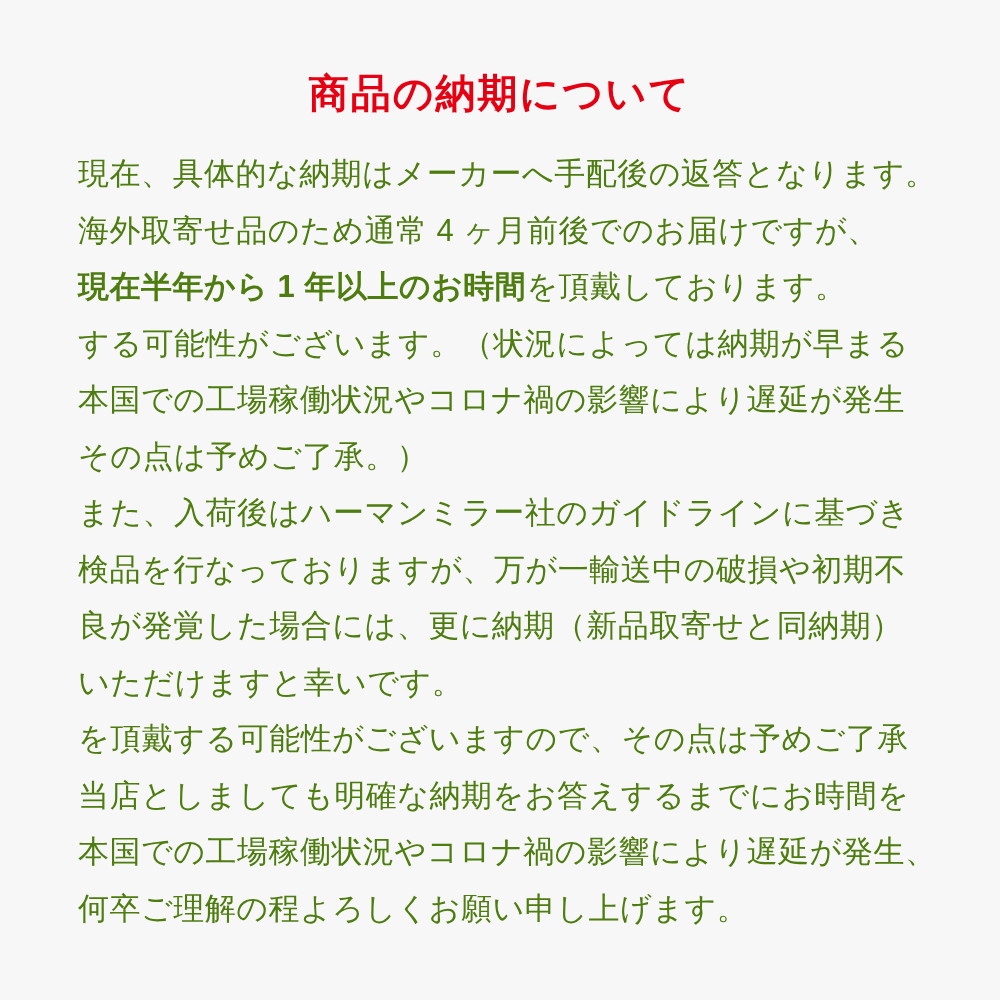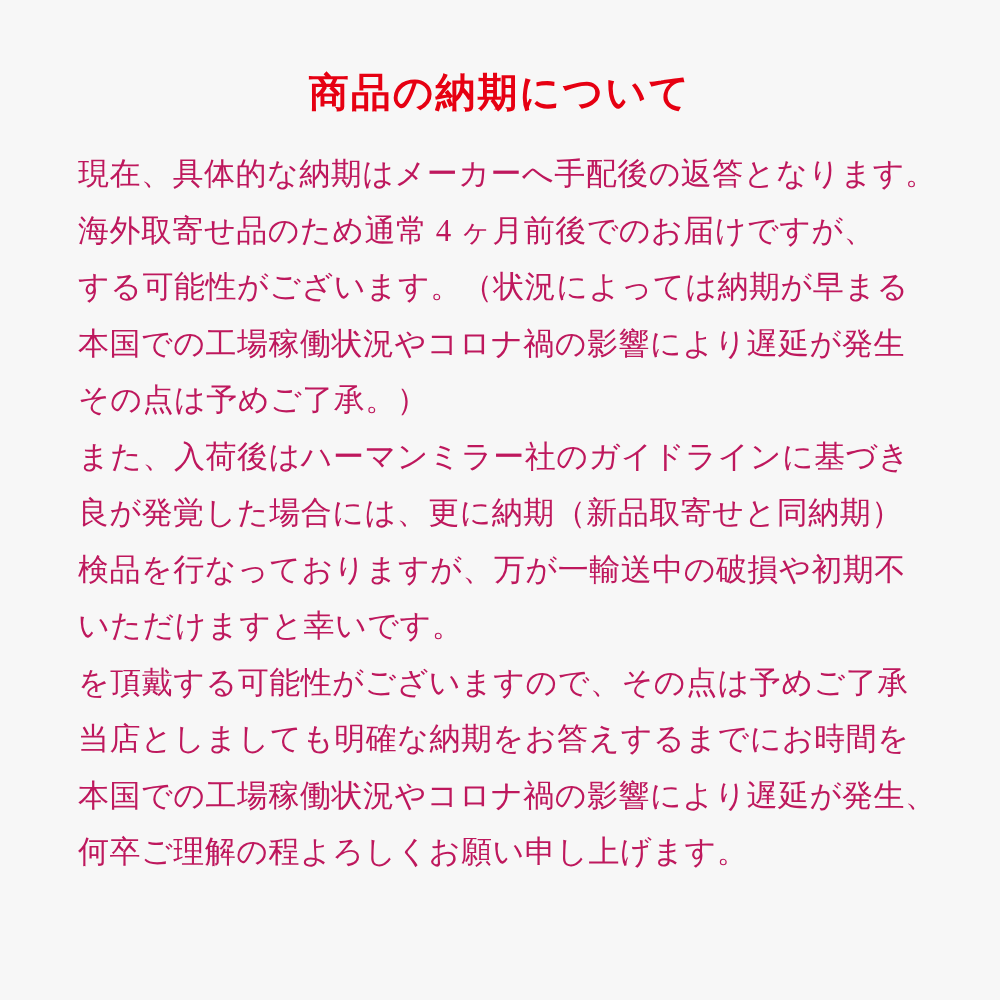--- a/index.html
+++ b/index.html
@@ -10,63 +10,63 @@
     width: 1000px;
     height: 1000px;
     background: #f7f7f7;
     overflow: hidden;
     font-family: "Liberation Sans", "DejaVu Sans", sans-serif;
   }
   .page {
     width: 1000px;
     height: 1000px;
     box-sizing: border-box;
-    font-family: Liberation Serif, serif;
   }
   .title {
     padding-top: 70px;
     text-align: center;
     font-size: 40px;
     font-weight: bold;
     letter-spacing: 2px;
     color: #e60012;
     line-height: 1.15;
   }
   .body-text {
     margin-top: 30px;
     padding-left: 78px;
     padding-right: 56px;
     font-size: 31px;
     line-height: 56.5px;
     letter-spacing: 0.5px;
-    color: #be185d;
+    color: #4d7c0f;
   }
   .line {
     white-space: nowrap;
   }
   .line .seg-bold {
     font-weight: bold;
   }
 </style>
 </head>
 <body>
 
 <div class="page">
 
   <div class="title">商品の納期について</div>
 
   <div class="body-text">
     <div class="line"><span>現在、具体的な納期はメーカーへ手配後の返答となります。</span><span class="seg-bold"></span><span></span></div>
     <div class="line"><span>海外取寄せ品のため通常 4 ヶ月前後でのお届けですが、</span><span class="seg-bold"></span><span></span></div>
+    <div class="line"><span></span><span class="seg-bold">現在半年から 1 年以上のお時間</span><span>を頂戴しております。</span></div>
     <div class="line"><span>する可能性がございます。（状況によっては納期が早まる</span><span class="seg-bold"></span><span></span></div>
     <div class="line"><span>本国での工場稼働状況やコロナ禍の影響により遅延が発生</span><span class="seg-bold"></span><span></span></div>
     <div class="line"><span>その点は予めご了承。）</span><span class="seg-bold"></span><span></span></div>
     <div class="line"><span>また、入荷後はハーマンミラー社のガイドラインに基づき</span><span class="seg-bold"></span><span></span></div>
+    <div class="line"><span>検品を行なっておりますが、万が一輸送中の破損や初期不</span><span class="seg-bold"></span><span></span></div>
     <div class="line"><span>良が発覚した場合には、更に納期（新品取寄せと同納期）</span><span class="seg-bold"></span><span></span></div>
-    <div class="line"><span>検品を行なっておりますが、万が一輸送中の破損や初期不</span><span class="seg-bold"></span><span></span></div>
     <div class="line"><span>いただけますと幸いです。</span><span class="seg-bold"></span><span></span></div>
     <div class="line"><span>を頂戴する可能性がございますので、その点は予めご了承</span><span class="seg-bold"></span><span></span></div>
     <div class="line"><span>当店としましても明確な納期をお答えするまでにお時間を</span><span class="seg-bold"></span><span></span></div>
     <div class="line"><span>本国での工場稼働状況やコロナ禍の影響により遅延が発生、</span><span class="seg-bold"></span><span></span></div>
     <div class="line"><span>何卒ご理解の程よろしくお願い申し上げます。</span><span class="seg-bold"></span><span></span></div>
   </div>
 
 </div>
 
 </body></html>

